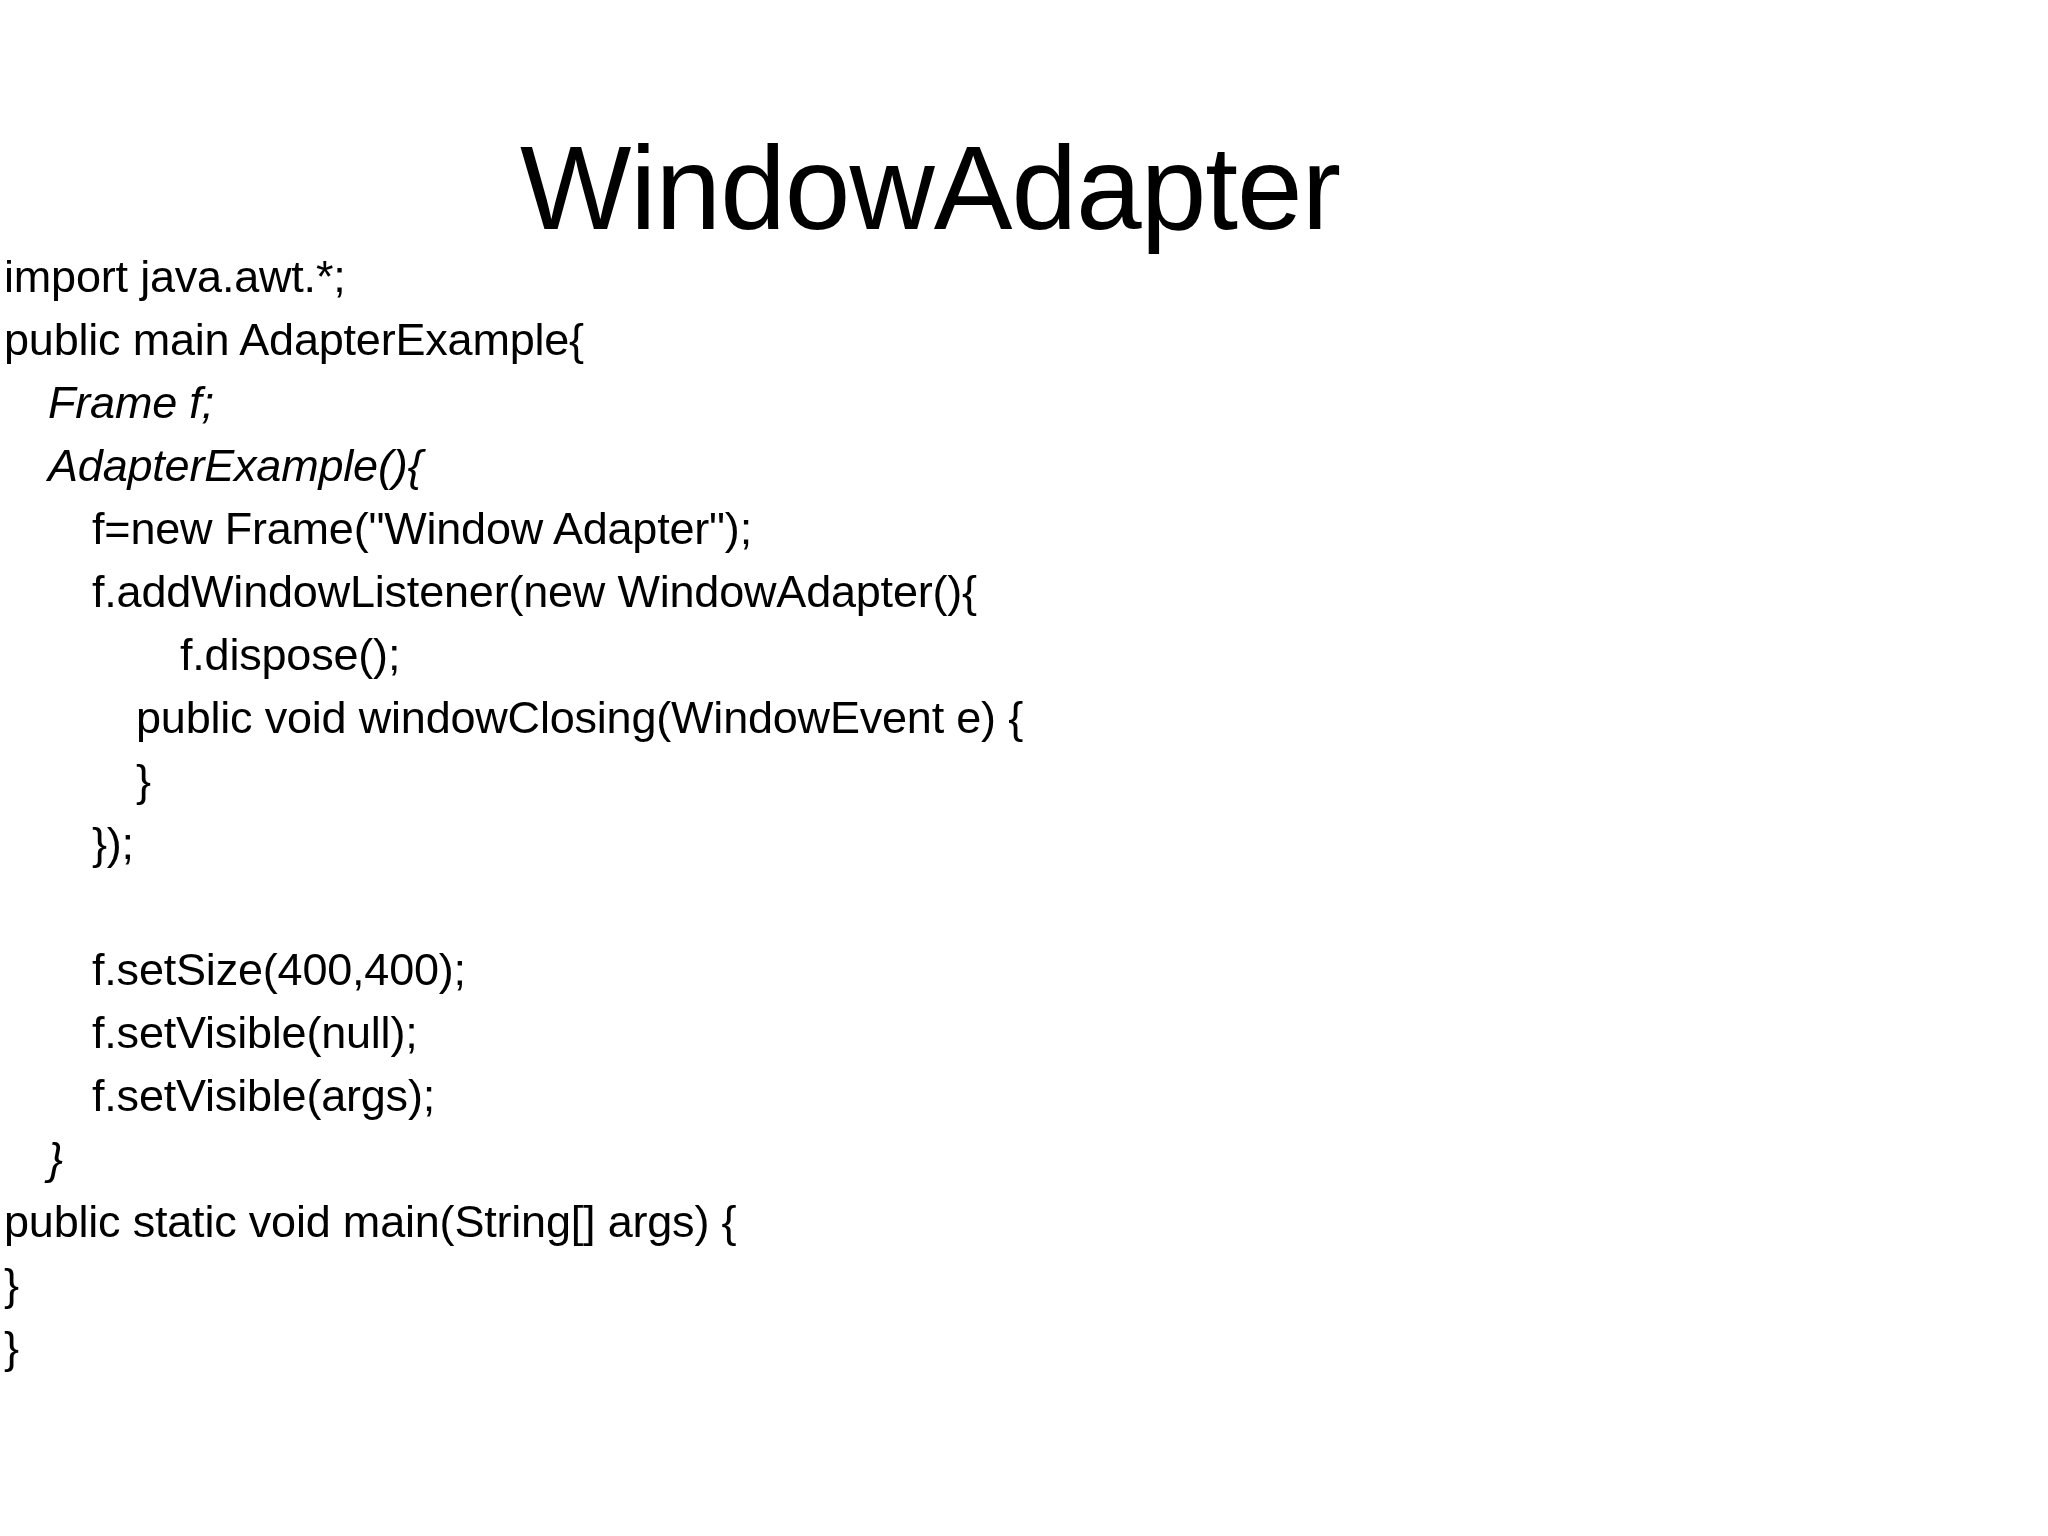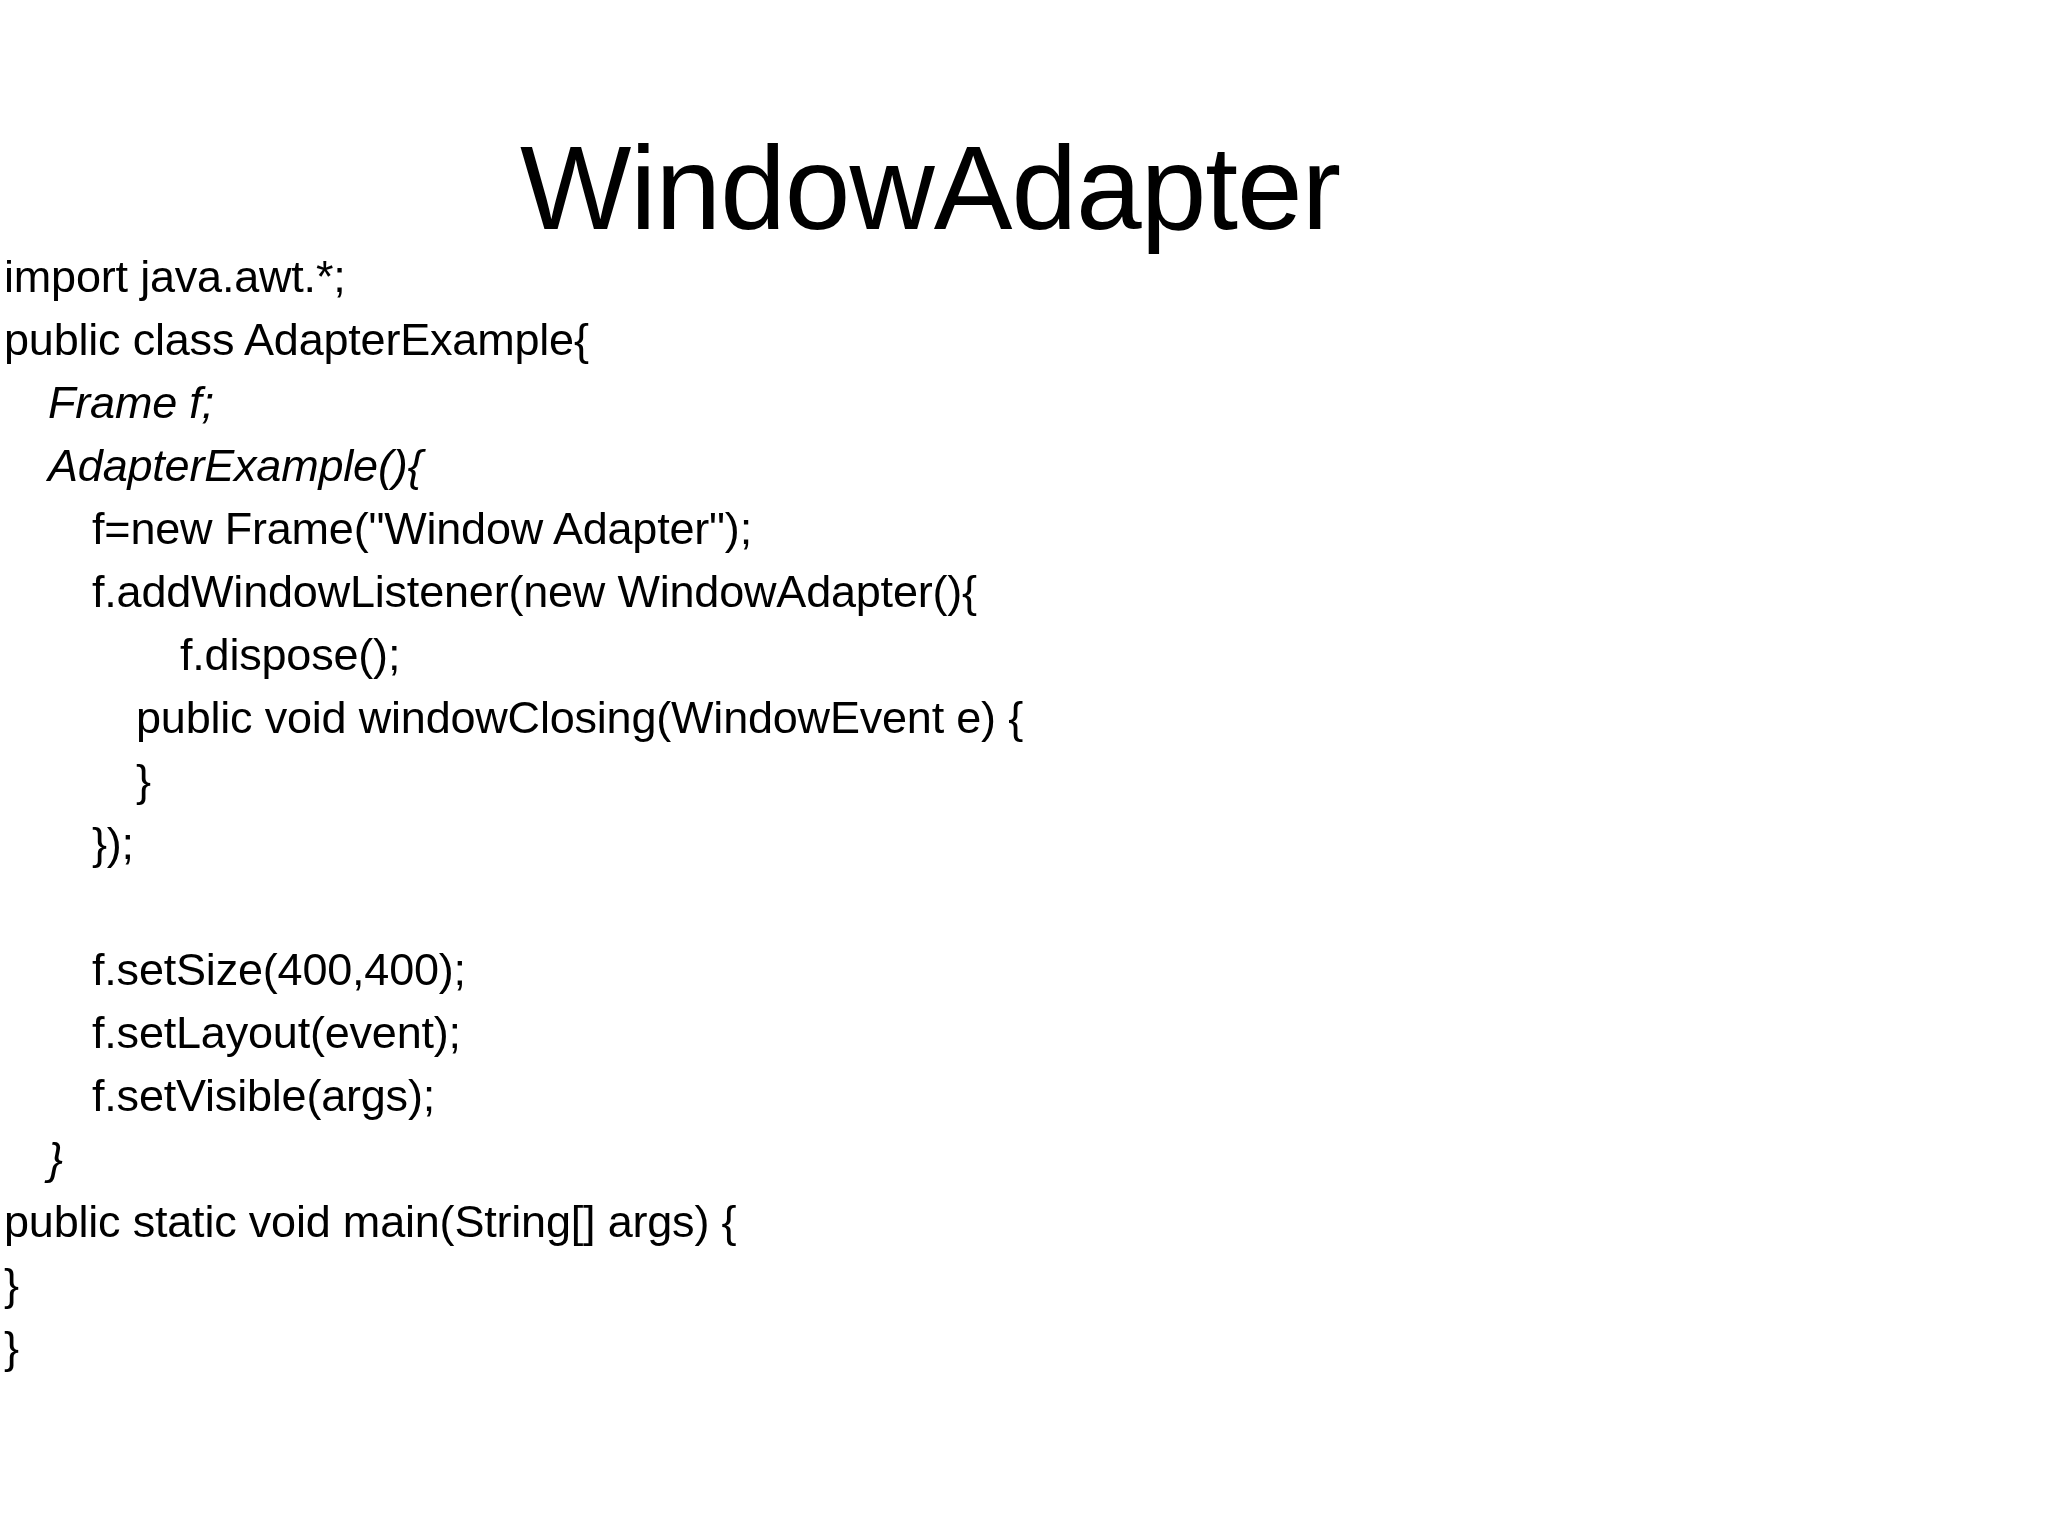--- a/index.html
+++ b/index.html
@@ -60,32 +60,32 @@
 </style>
 </head>
 <body>
 
 <div id="slide">
 
   <h1 id="slide-title">WindowAdapter</h1>
 
   <div id="code-block">
       <div class="code-line ind-0">import java.awt.*;</div>
-      <div class="code-line ind-0">public class AdapterExample{</div>
+      <div class="code-line ind-0">public main AdapterExample{</div>
       <div class="code-line ind-1">Frame f;</div>
       <div class="code-line ind-1">AdapterExample(){</div>
       <div class="code-line ind-2">f=new Frame("Window Adapter");</div>
       <div class="code-line ind-2">f.addWindowListener(new WindowAdapter(){</div>
       <div class="code-line ind-4">f.dispose();</div>
       <div class="code-line ind-3">public void windowClosing(WindowEvent e) {</div>
       <div class="code-line ind-3">}</div>
       <div class="code-line ind-2">});</div>
       <div class="code-line ind-0 blank"></div>
       <div class="code-line ind-2">f.setSize(400,400);</div>
-      <div class="code-line ind-2">f.setLayout(event);</div>
+      <div class="code-line ind-2">f.setVisible(null);</div>
       <div class="code-line ind-2">f.setVisible(args);</div>
       <div class="code-line ind-1">}</div>
       <div class="code-line ind-0">public static void main(String[] args) {</div>
       <div class="code-line ind-0">}</div>
       <div class="code-line ind-0">}</div>
     </div>
 
 </div>
 
 </body></html>

